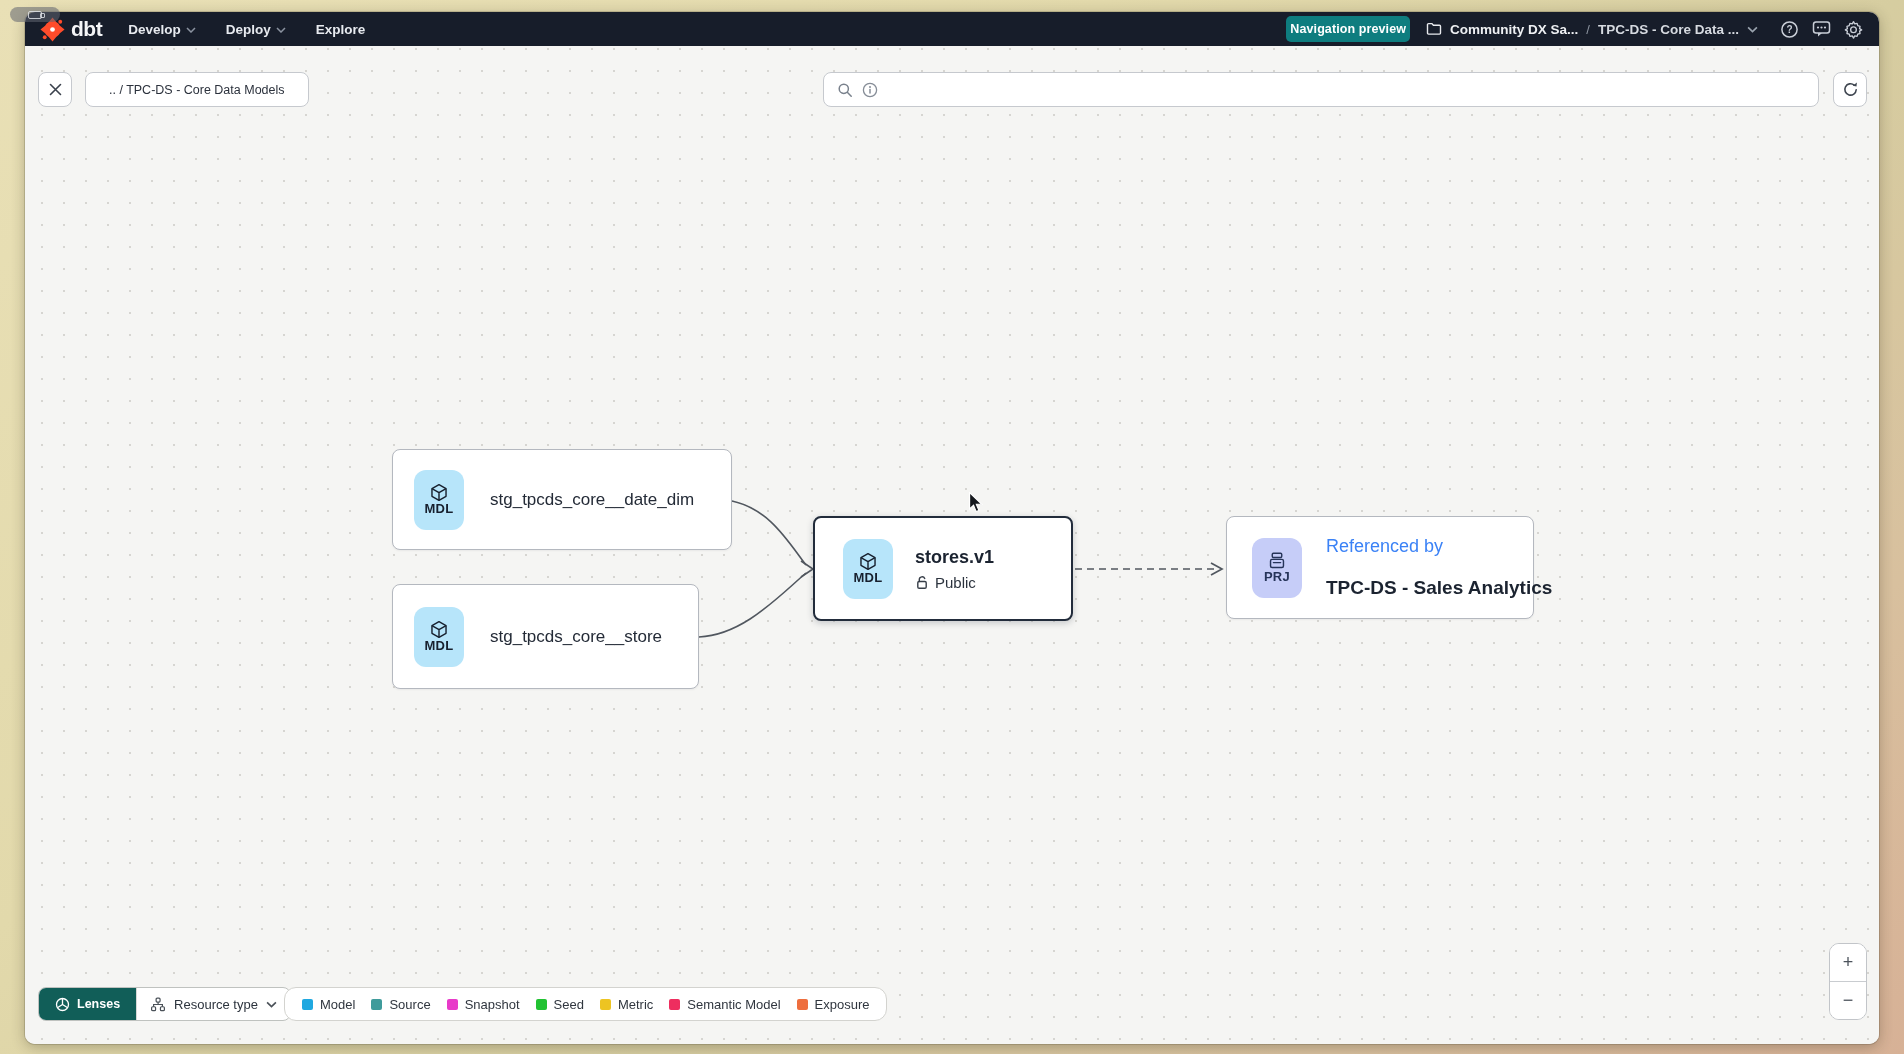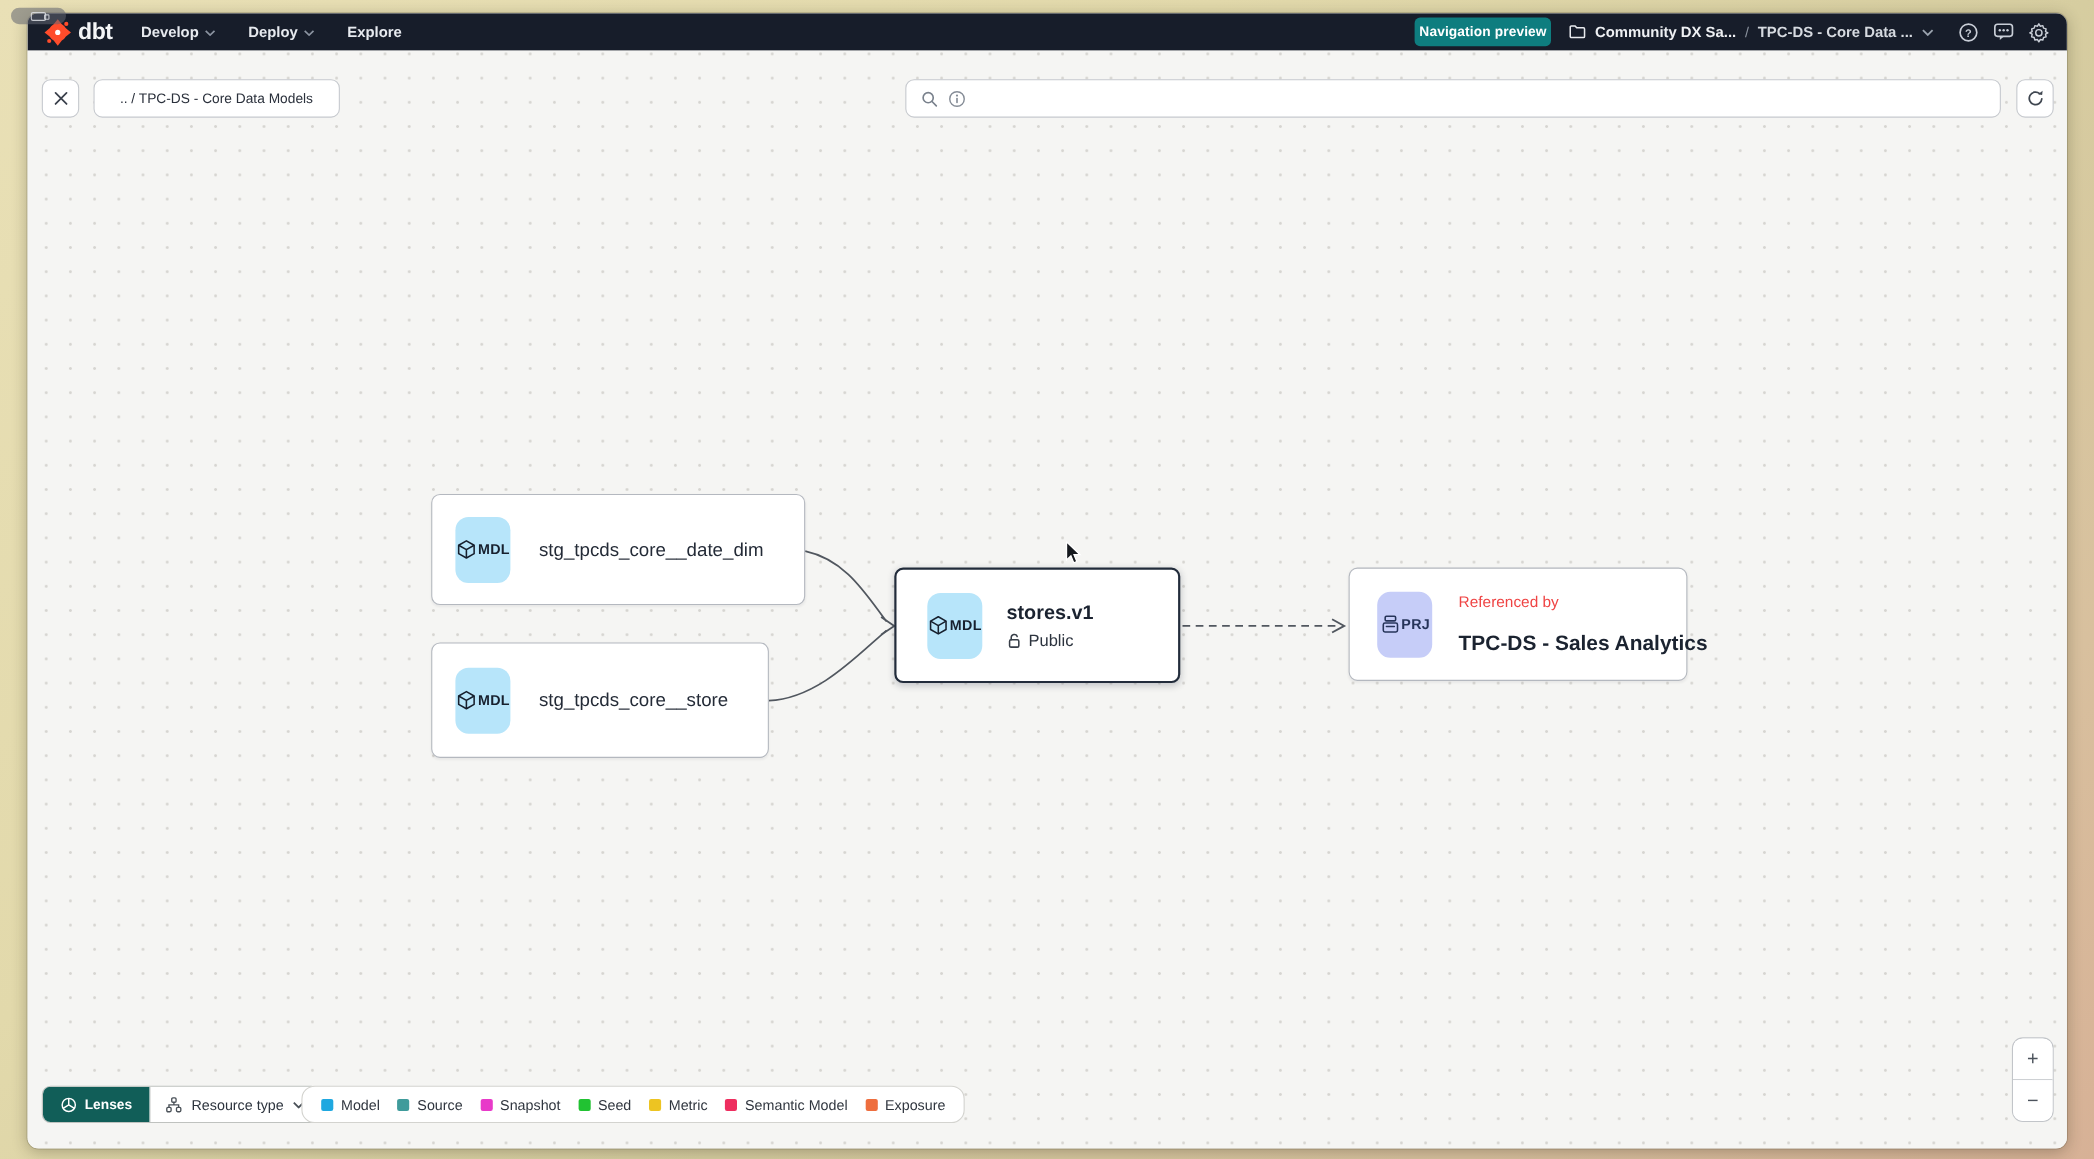--- a/index.html
+++ b/index.html
@@ -47,46 +47,46 @@
   .path-chip { margin-left:13px; height:35px; background:#fff; border:1px solid #c6c9ce; border-radius:8px;
     display:flex; align-items:center; padding:12px 23px; font-size:12.5px; color:#2b313c; cursor:pointer;}
   .searchbar { margin-left:auto; width:996px; height:35px; background:#fff; border:1px solid #c6c9ce;
     border-radius:8px; display:flex; align-items:center; padding:0 13px; gap:9px;}
   .searchbar .value { font-size:13px; color:#2b313c; flex:1; white-space:nowrap; overflow:hidden;}
   .refresh-btn { margin-left:14px;}
   
   .node { position:absolute; background:#fff; border:1px solid #b4b8bf; border-radius:8px;
     display:flex; align-items:center; box-shadow:0 1px 2px rgba(30,35,45,.06); cursor:pointer; z-index:5;}
   .node.selected { border:2px solid #222c3b; box-shadow:0 2px 7px rgba(25,32,48,.22);}
-  .badge { width:50px; height:60px; border-radius:12px; display:flex; flex-direction:row;
+  .badge { width:50px; height:60px; border-radius:12px; display:flex; flex-direction:column;
     align-items:center; justify-content:center; gap:0px; flex:0 0 auto;}
   .badge.mdl { background:#b7e5fa;}
   .badge.prj { background:#c6cdf8;}
   .badge .btxt { font-size:13px; font-weight:700; color:#17202e; letter-spacing:.3px; line-height:14px;}
   .badge.prj .btxt { color:#263459;}
   .node-label { font-size:17px; font-weight:500; color:#242b37; white-space:nowrap;}
   .node-title { font-size:18px; font-weight:600; color:#1b2330; white-space:nowrap;}
   .access-row { display:flex; align-items:center; gap:6px; margin-top:6px;}
   .access-label { font-size:15px; color:#2c333e;}
-  .ref-top { font-size:14px; color:#ef4444; margin-bottom:20px;}
+  .ref-top { font-size:18px; color:#3b82f6; margin-bottom:20px;}
   .ref-title { font-size:19px; font-weight:600; color:#1b2330; white-space:nowrap;}
   #n-date-dim { left:367px; top:403px; width:340px; height:101px; padding-left:21px; gap:26px;}
   #n-store   { left:367px; top:538px; width:307px; height:105px; padding-left:21px; gap:26px;}
   #n-stores  { left:788px; top:470px; width:260px; height:105px; padding-left:28px; gap:22px;}
   #n-prj     { left:1201px; top:470px; width:308px; height:103px; padding-left:25px; gap:24px;}
   .edges { position:absolute; inset:0; width:100%; height:100%; z-index:2;}
   .cursor { position:absolute; left:943px; top:446px; z-index:30; pointer-events:none;}
   
   .lens-group { position:absolute; left:13px; bottom:23px; height:34px; display:flex;
     border:1px solid #bfc2bf; border-radius:8px; overflow:hidden; background:#fff; z-index:10;}
   .lens-seg { background:#115e58; color:#fff; display:flex; align-items:center; gap:7px;
     padding:0 16px; font-size:12.5px; font-weight:700; cursor:pointer;}
   .rtype-seg { display:flex; align-items:center; gap:8px; padding:0 13px; font-size:13px;
     color:#2c333d; cursor:pointer; border-left:1px solid #d7d9d7;}
-  .legend { position:absolute; left:249px; bottom:23px; height:34px; background:#fff;
+  .legend { position:absolute; left:259px; bottom:23px; height:34px; background:#fff;
     border:1px solid #d3d3cf; border-radius:12px; display:flex; align-items:center;
     padding:0 17px; gap:16px; z-index:10;}
   .leg-item { display:flex; align-items:center; gap:7px;}
   .leg-swatch { width:11px; height:11px; border-radius:2px; flex:0 0 auto;}
   .leg-label { font-size:13px; color:#30363f; white-space:nowrap;}
   .zoom-ctl { position:absolute; right:12px; bottom:24px; width:38px; background:#fff;
     border:1px solid #c2c5c9; border-radius:10px; overflow:hidden; z-index:10;}
   .zoom-btn { width:100%; height:37px; display:flex; align-items:center; justify-content:center;
     font-size:18px; color:#4c535c; cursor:pointer; background:#fff; border:none;}
   .zoom-div { height:1px; background:#c9ccd0;}

